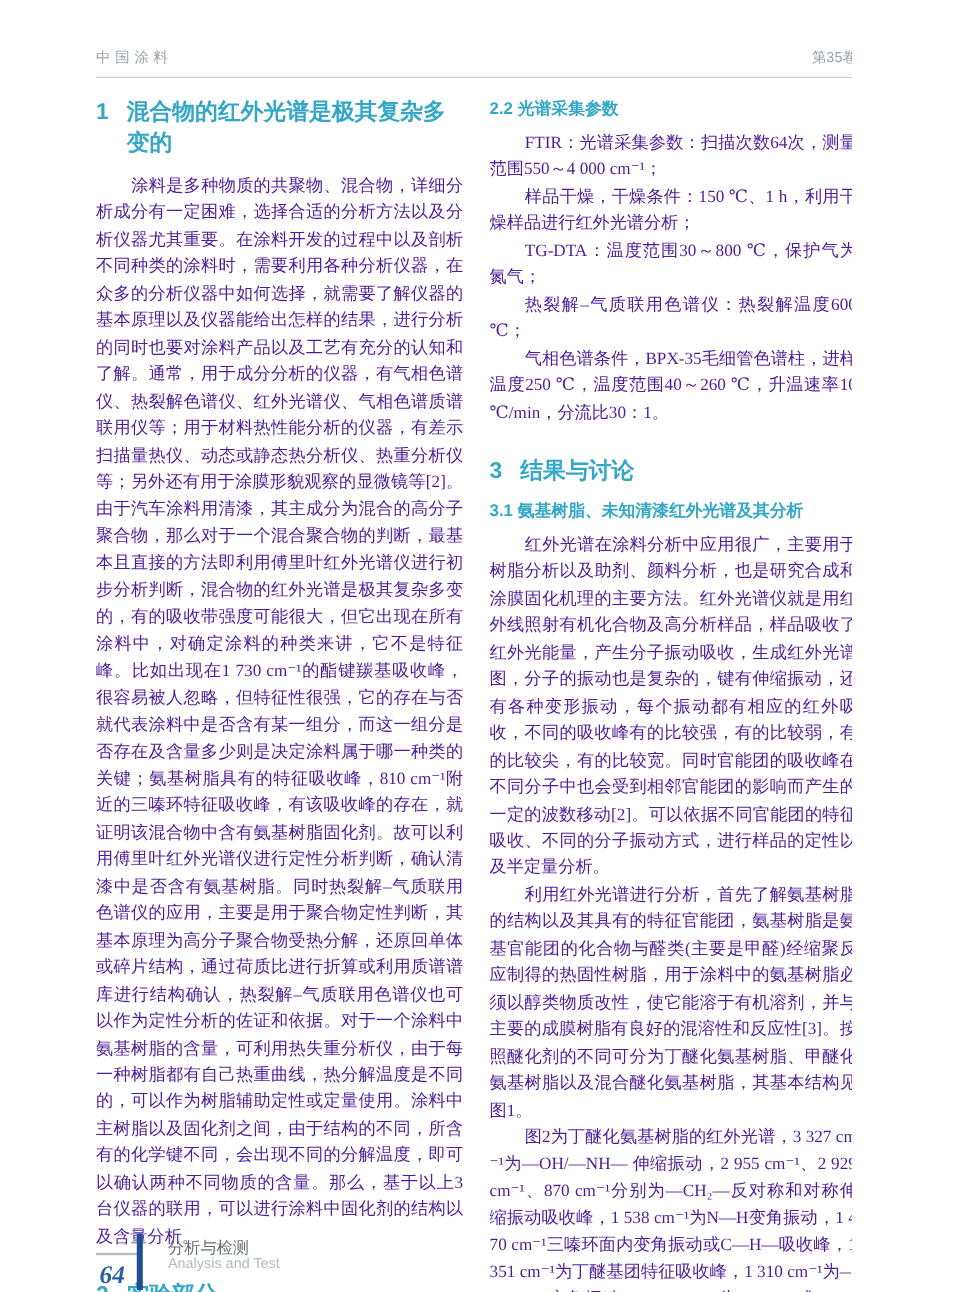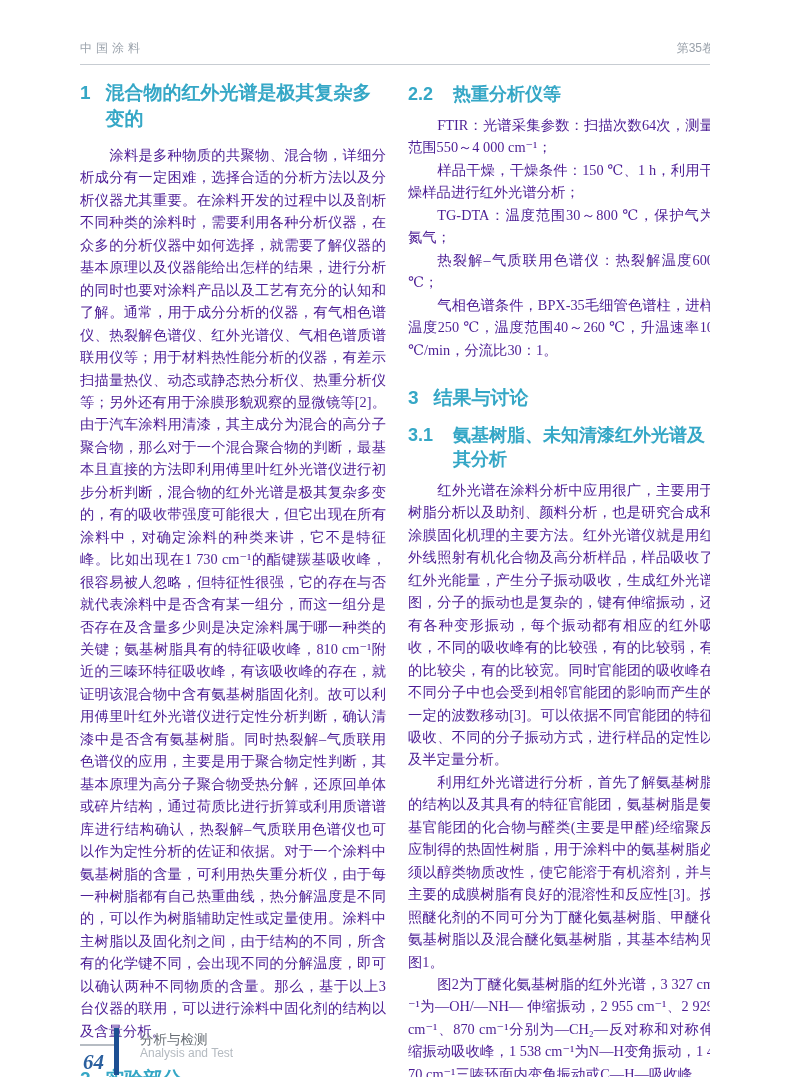--- a/index.html
+++ b/index.html
@@ -31,23 +31,23 @@
   .col { width:306px; }
   
   .h1 {
     display:flex; gap:15px; align-items:baseline;
     font-family:"Liberation Sans","DejaVu Sans",sans-serif;
     font-size:19px; font-weight:bold; color:#35a7c6;
     margin:10px 0 12px 0;
   }
   .h1.spaced { margin-top:24px; }
   .h2 {
-    display:flex; gap:20px; align-items:baseline;
+    display:flex; gap:4px; align-items:baseline;
     font-family:"Liberation Sans","DejaVu Sans",sans-serif;
-    font-size:18px; font-weight:bold; color:#35a7c6;
+    font-size:14px; font-weight:bold; color:#35a7c6;
     margin:10px 0 8px 0;
   }
   
   .para {
     font-size:14.3px; line-height:22.45px;
     text-align:justify;
     text-indent:2.05em;
     color:#4c1d95;
     word-break:break-all;
   }
@@ -93,38 +93,38 @@
       <div class="h1 spaced">
         <span>2</span>
         <span>实验部分</span>
       </div>
 
     </div>
 
     <div class="col">
       <div class="h2" style="margin-top:12px;">
         <span>2.2</span>
-        <span>热重分析仪等</span>
+        <span>光谱采集参数</span>
       </div>
       <p class="para">FTIR：光谱采集参数：扫描次数64次，测量范围550～4 000 cm⁻¹；</p>
       <p class="para">样品干燥，干燥条件：150 ℃、1 h，利用干燥样品进行红外光谱分析；</p>
       <p class="para">TG-DTA：温度范围30～800 ℃，保护气为氮气；</p>
       <p class="para">热裂解–气质联用色谱仪：热裂解温度600 ℃；</p>
       <p class="para">气相色谱条件，BPX-35毛细管色谱柱，进样温度250 ℃，温度范围40～260 ℃，升温速率10 ℃/min，分流比30：1。</p>
 
       <div class="h1 spaced">
         <span>3</span>
         <span>结果与讨论</span>
       </div>
 
       <div class="h2">
         <span>3.1</span>
         <span>氨基树脂、未知清漆红外光谱及其分析</span>
       </div>
-      <p class="para">红外光谱在涂料分析中应用很广，主要用于树脂分析以及助剂、颜料分析，也是研究合成和涂膜固化机理的主要方法。红外光谱仪就是用红外线照射有机化合物及高分析样品，样品吸收了红外光能量，产生分子振动吸收，生成红外光谱图，分子的振动也是复杂的，键有伸缩振动，还有各种变形振动，每个振动都有相应的红外吸收，不同的吸收峰有的比较强，有的比较弱，有的比较尖，有的比较宽。同时官能团的吸收峰在不同分子中也会受到相邻官能团的影响而产生的一定的波数移动[3]。可以依据不同官能团的特征吸收、不同的分子振动方式，进行样品的定性以及半定量分析。</p>
+      <p class="para">红外光谱在涂料分析中应用很广，主要用于树脂分析以及助剂、颜料分析，也是研究合成和涂膜固化机理的主要方法。红外光谱仪就是用红外线照射有机化合物及高分析样品，样品吸收了红外光能量，产生分子振动吸收，生成红外光谱图，分子的振动也是复杂的，键有伸缩振动，还有各种变形振动，每个振动都有相应的红外吸收，不同的吸收峰有的比较强，有的比较弱，有的比较尖，有的比较宽。同时官能团的吸收峰在不同分子中也会受到相邻官能团的影响而产生的一定的波数移动[2]。可以依据不同官能团的特征吸收、不同的分子振动方式，进行样品的定性以及半定量分析。</p>
       <p class="para">利用红外光谱进行分析，首先了解氨基树脂的结构以及其具有的特征官能团，氨基树脂是氨基官能团的化合物与醛类(主要是甲醛)经缩聚反应制得的热固性树脂，用于涂料中的氨基树脂必须以醇类物质改性，使它能溶于有机溶剂，并与主要的成膜树脂有良好的混溶性和反应性[3]。按照醚化剂的不同可分为丁醚化氨基树脂、甲醚化氨基树脂以及混合醚化氨基树脂，其基本结构见图1。</p>
       <p class="para">图2为丁醚化氨基树脂的红外光谱，3 327 cm⁻¹为—OH/—NH— 伸缩振动，2 955 cm⁻¹、2 929 cm⁻¹、870 cm⁻¹分别为—CH₂—反对称和对称伸缩振动吸收峰，1 538 cm⁻¹为N—H变角振动，1 470 cm⁻¹三嗪环面内变角振动或C—H—吸收峰，1 351 cm⁻¹为丁醚基团特征吸收峰，1 310 cm⁻¹为—C—H—变角振动，1 214 cm⁻¹为C—N—或N—H变角振动，1 080 cm⁻¹为醚键—C—O—C— 伸缩振动，811 cm⁻¹为三嗪环面外变角振动，为氨基树脂特征吸收峰。</p>
 
     </div>
   </div>
 
   <div class="footer">
     <div class="pagenum-box">
       <span class="pagenum">64</span>
     </div>

